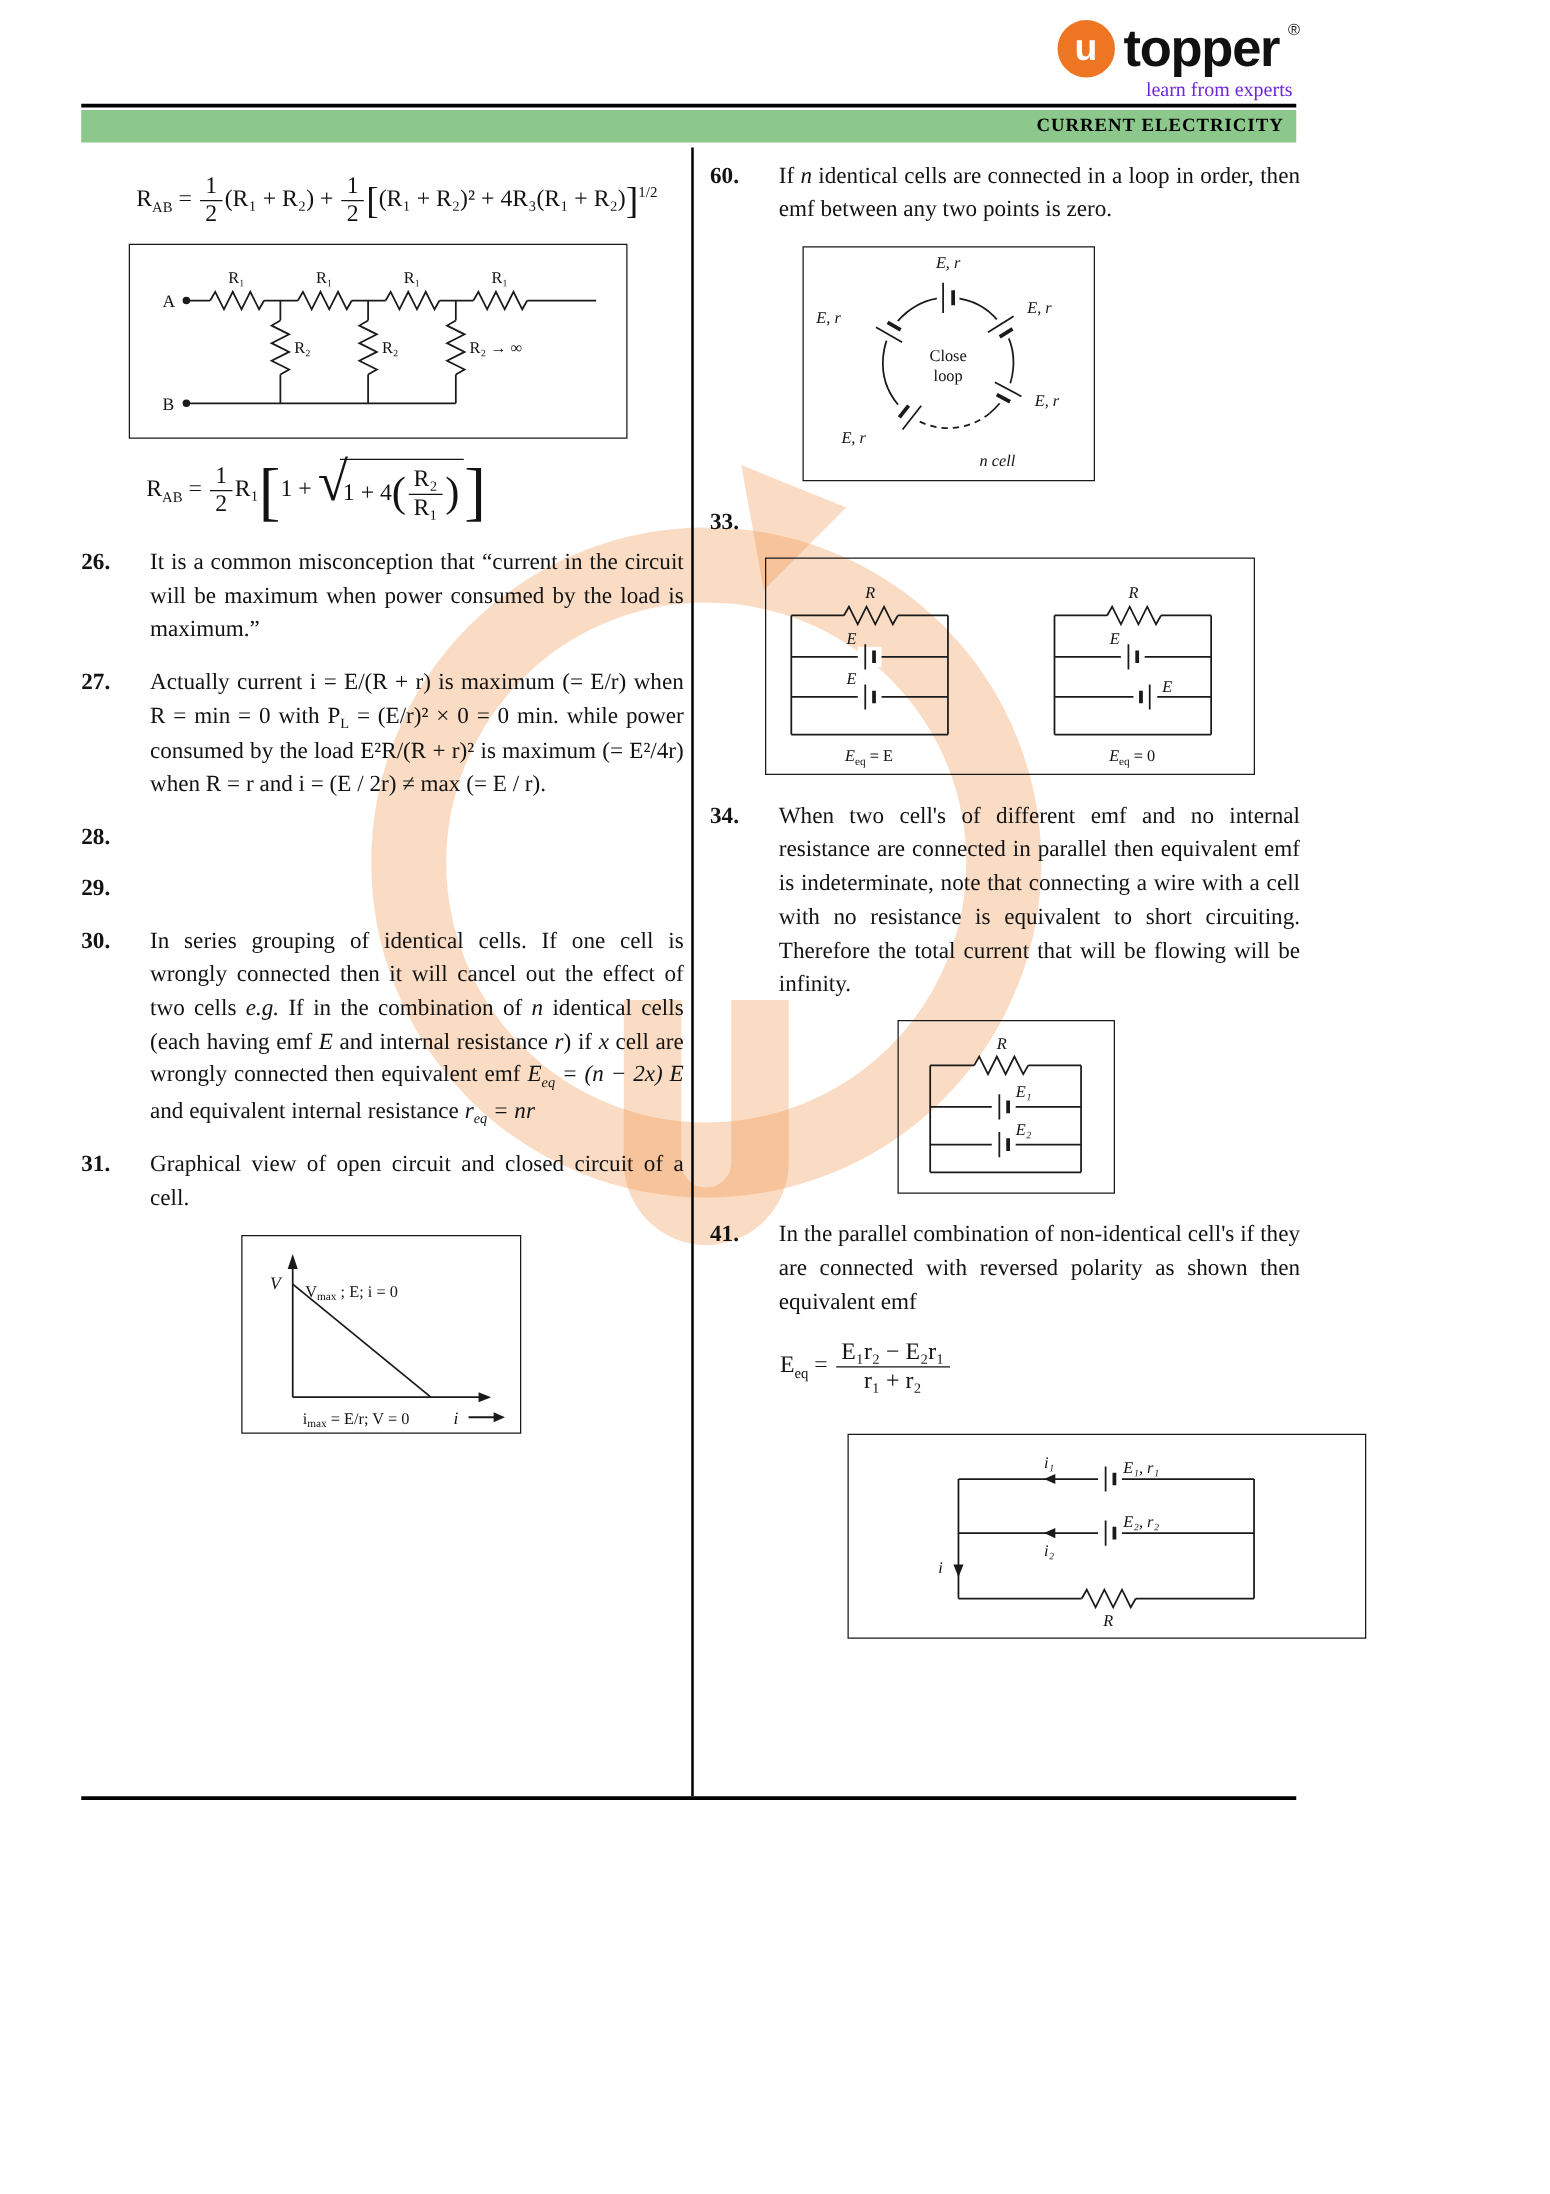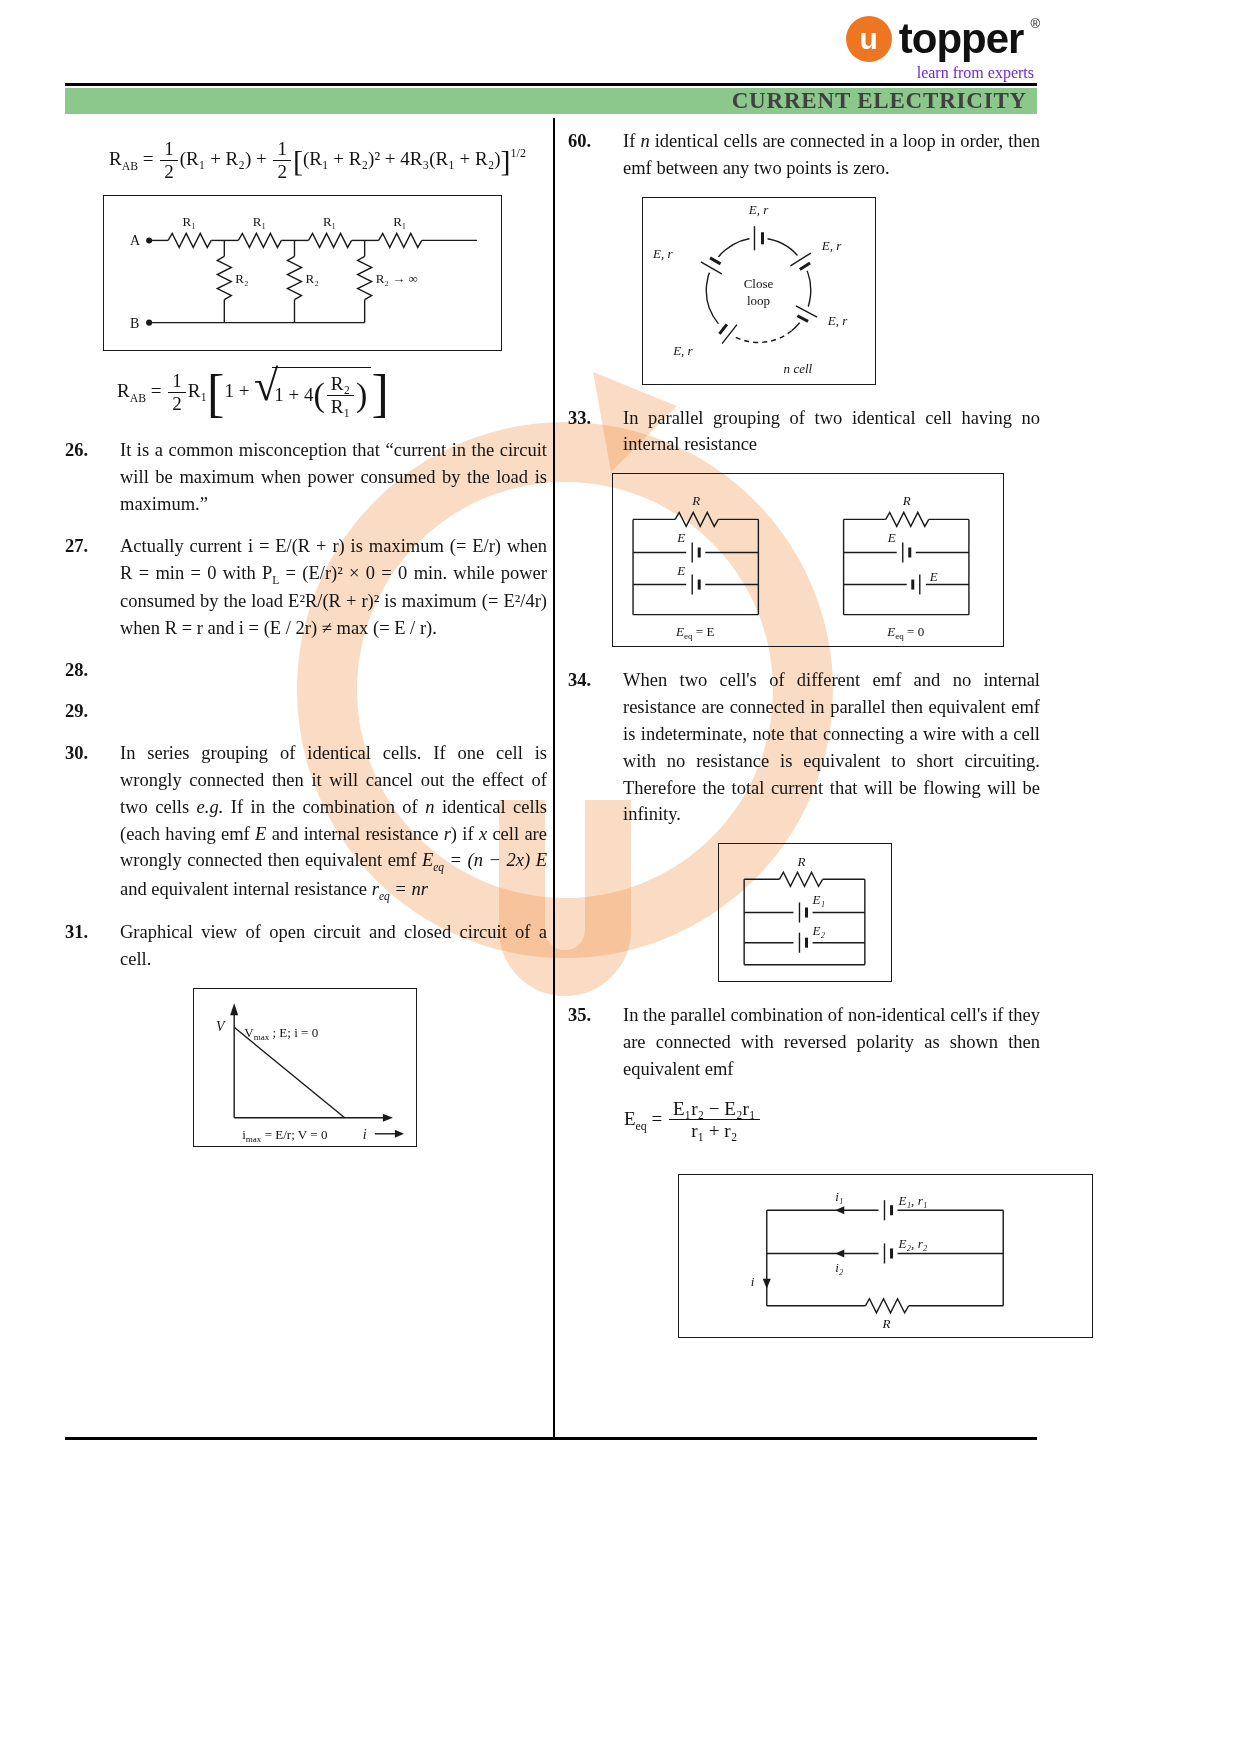--- a/index.html
+++ b/index.html
@@ -17,21 +17,21 @@
   .logo-badge { width:46px; height:46px; border-radius:50%; background:#ee7623; color:#fff;
                 display:flex; align-items:center; justify-content:center; font-weight:bold;
                 font-size:30px; line-height:1; }
   .logo-text { font-size:42px; font-weight:bold; letter-spacing:-1px; color:#111; line-height:1; }
   .logo-reg  { font-size:13px; align-self:flex-start; margin-top:0; }
   .logo-tagline { color:#6d28d9; font-size:16px; margin-top:2px; padding-right:6px; }
 
   .topline { position:absolute; left:65px; top:83px; width:972px; height:3px; background:#000; z-index:2; }
   .banner  { position:absolute; left:65px; top:88px; width:972px; height:26px; background:#8cc78c;
              display:flex; align-items:center; justify-content:flex-end; padding-right:10px; z-index:2; }
-  .banner span { font-weight:bold; font-size:23px; letter-spacing:0.8px; color:#404040; }
+  .banner span { font-weight:bold; font-size:15px; letter-spacing:0.8px; color:#000000; }
 
   .vline   { position:absolute; left:553px; top:118px; width:2px; height:1319px; background:#000; z-index:2; }
   .botline { position:absolute; left:65px; top:1437px; width:972px; height:3px; background:#000; z-index:2; }
 
   .col { position:absolute; top:128px; z-index:1; }
   .col-left  { left:65px;  width:482px; }
   .col-right { left:568px; width:472px; }
 
   .item { display:flex; margin-bottom:15px; }
   .inum { flex:none; width:55px; font-weight:bold; font-size:18.5px; line-height:1.45; }
@@ -254,21 +254,20 @@
         <text x="30" y="156" font-size="13" font-style="italic">E, r</text>
         <text x="10" y="60" font-size="13" font-style="italic">E, r</text>
         <text x="115" y="90" font-size="13" text-anchor="middle">Close</text>
         <text x="115" y="106" font-size="13" text-anchor="middle">loop</text>
         <text x="140" y="174" font-size="13" font-style="italic">n cell</text>
       </svg>
     </div>
 
     <div class="item">
       <div class="inum">33.</div>
-      <p class="ibody">In parallel grouping of two identical cell having no internal resistance</p>
     </div>
 
     <div class="diagbox d-33">
       <svg viewBox="0 0 389 171">
         <g stroke="#1a1a1a" stroke-width="1.4" fill="none">
           <line x1="20" y1="45" x2="62" y2="45"></line>
           <path d="M62 45 l4 -7 l7 14 l7 -14 l7 14 l7 -14 l7 14 l4 -7"></path>
           <line x1="105" y1="45" x2="145" y2="45"></line>
           <line x1="20" y1="45" x2="20" y2="140"></line>
           <line x1="145" y1="45" x2="145" y2="140"></line>
@@ -334,21 +333,21 @@
             <line x1="80" y1="88" x2="80" y2="108" stroke="#1a1a1a" stroke-width="1.4"></line>
             <line x1="87" y1="93" x2="87" y2="103" stroke="#1a1a1a" stroke-width="3"></line>
         </g>
         <text x="82" y="22" font-size="13" text-anchor="middle" font-style="italic">R</text>
         <text x="93" y="60" font-size="13" font-style="italic">E₁</text>
         <text x="93" y="90" font-size="13" font-style="italic">E₂</text>
       </svg>
     </div>
 
     <div class="item">
-      <div class="inum">35.</div>
+      <div class="inum">41.</div>
       <p class="ibody">In the parallel combination of non-identical cell's if they are connected with reversed polarity as shown then equivalent emf</p>
     </div>
 
     <div class="formula f-35"><span font-style="italic">E</span><sub>eq</sub><span> = </span><span class="frac">
           <span class="fn">E₁r₂ − E₂r₁</span>
           <span class="fd">r₁ + r₂</span>
         </span></div>
 
     <div class="diagbox d-35">
       <svg viewBox="0 0 356 161">

